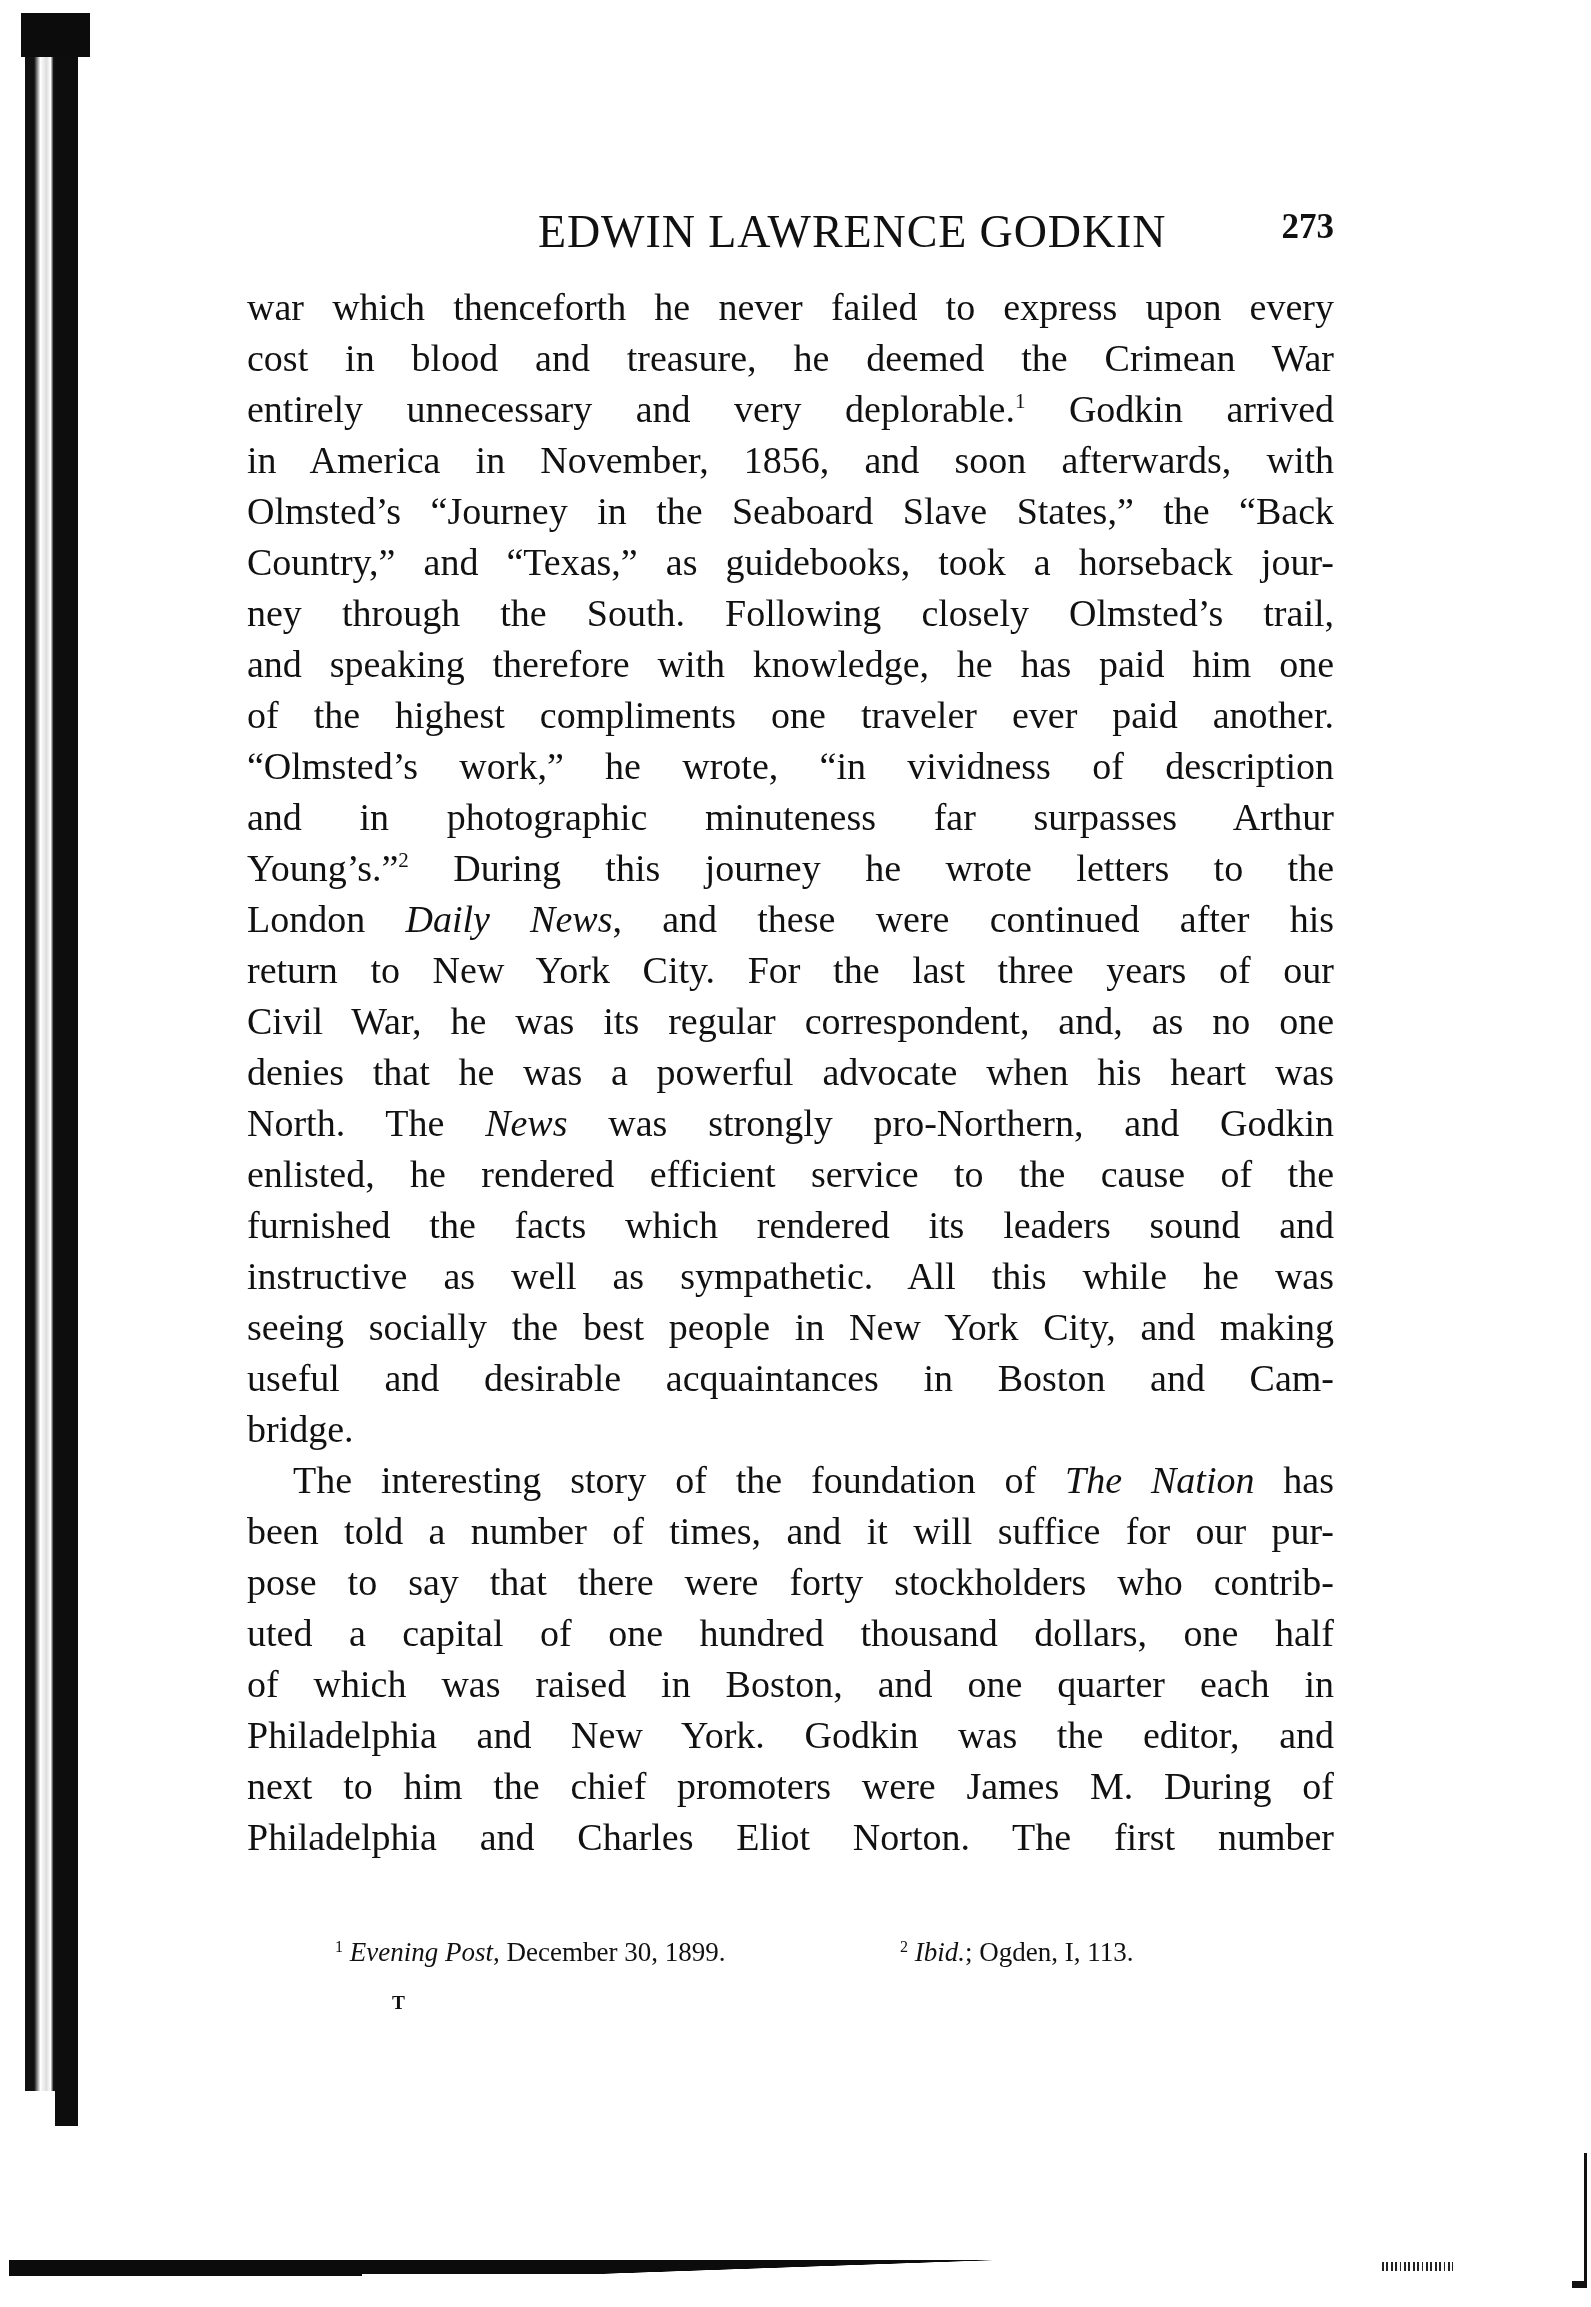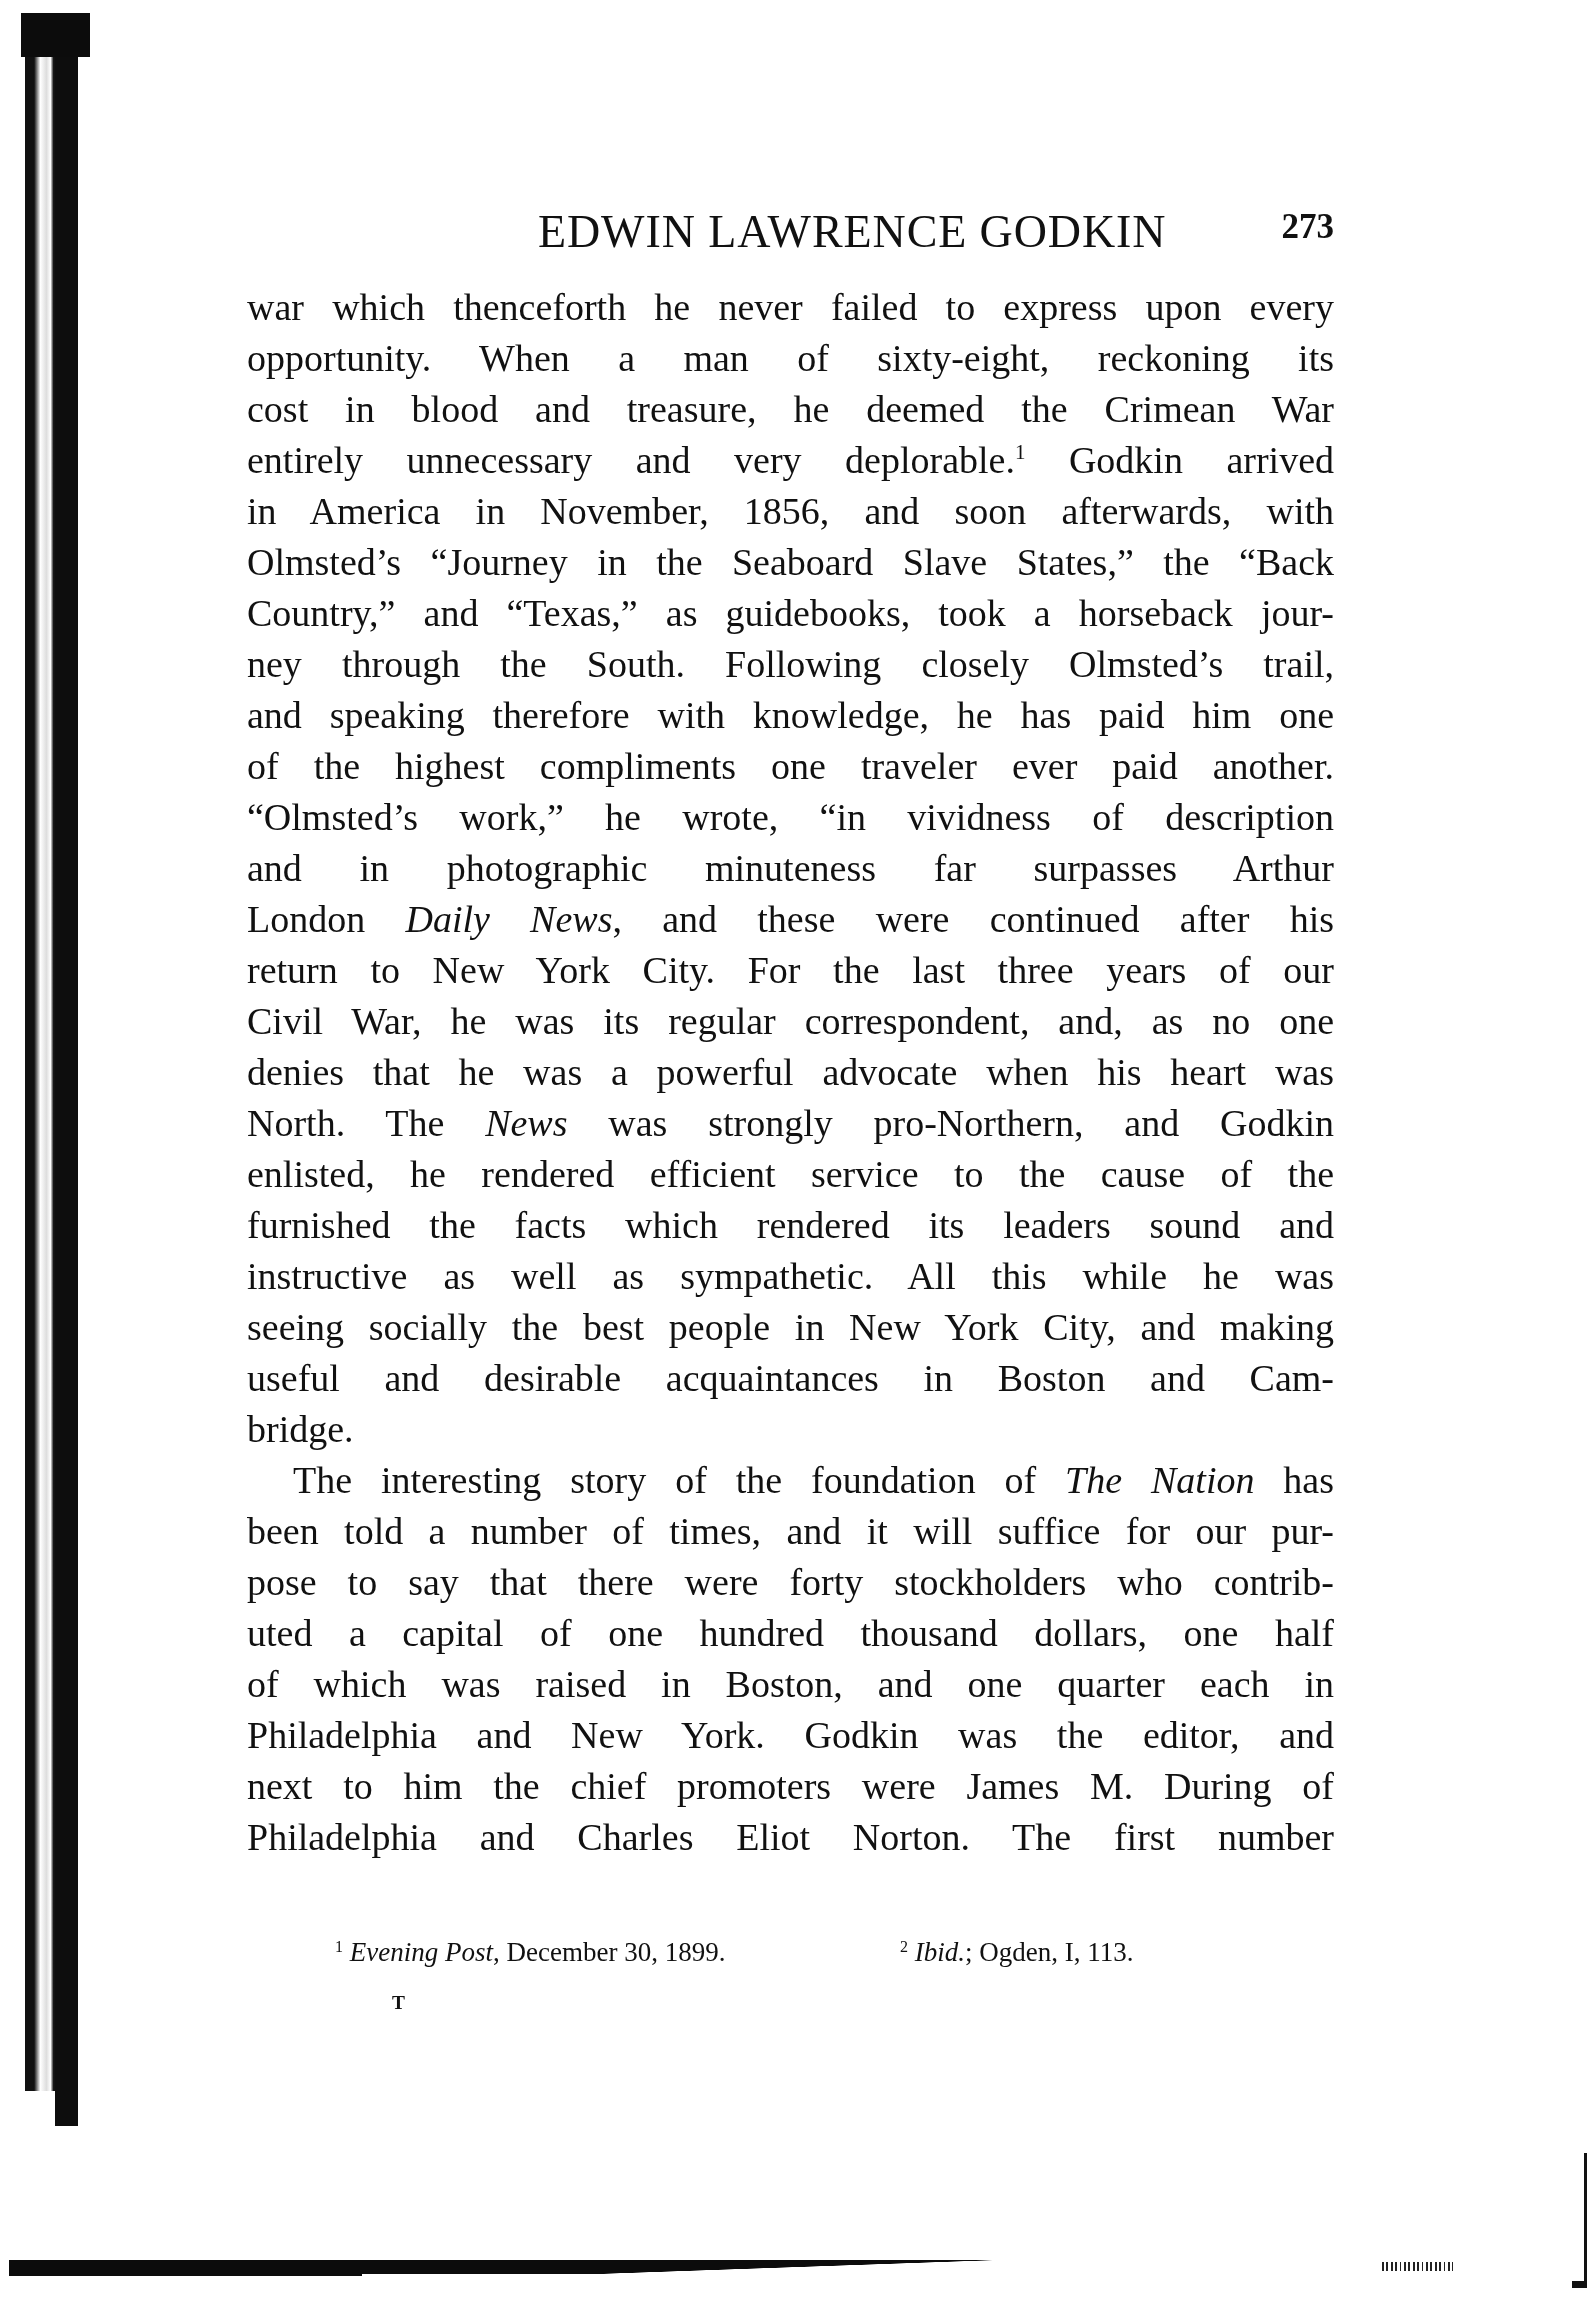--- a/index.html
+++ b/index.html
@@ -40,31 +40,31 @@
 <div class="bottom-specks"></div>
 <div class="bottom-right-mark"></div>
 
 <div class="header">
   <span class="running-head">EDWIN LAWRENCE GODKIN</span>
   <span class="page-number">273</span>
 </div>
 
 <div class="body-text" id="body-text">
     <span class="line">war which thenceforth he never failed to express upon every</span>
-    <span class="line">opportunity.  When a man of sixty-eight, reckoning its</span>
     <span class="line">cost in blood and treasure, he deemed the Crimean War</span>
     <span class="line">entirely unnecessary and very deplorable.<sup>1</sup>  Godkin arrived</span>
     <span class="line">in America in November, 1856, and soon afterwards, with</span>
     <span class="line">Olmsted’s “Journey in the Seaboard Slave States,” the “Back</span>
     <span class="line">Country,” and “Texas,” as guidebooks, took a horseback jour-</span>
     <span class="line">ney through the South.  Following closely Olmsted’s trail,</span>
     <span class="line">and speaking therefore with knowledge, he has paid him one</span>
     <span class="line">of the highest compliments one traveler ever paid another.</span>
     <span class="line">“Olmsted’s work,” he wrote, “in vividness of description</span>
     <span class="line">and in photographic minuteness far surpasses Arthur</span>
+    <span class="line">Young’s.”<sup>2</sup>  During this journey he wrote letters to the</span>
     <span class="line">London <i>Daily News</i>, and these were continued after his</span>
     <span class="line">return to New York City.  For the last three years of our</span>
     <span class="line">Civil War, he was its regular correspondent, and, as no one</span>
     <span class="line">denies that he was a powerful advocate when his heart was</span>
     <span class="line">North.  The <i>News</i> was strongly pro-Northern, and Godkin</span>
     <span class="line">enlisted, he rendered efficient service to the cause of the</span>
     <span class="line">furnished the facts which rendered its leaders sound and</span>
     <span class="line">instructive as well as sympathetic.  All this while he was</span>
     <span class="line">seeing socially the best people in New York City, and making</span>
     <span class="line">useful and desirable acquaintances in Boston and Cam-</span>

